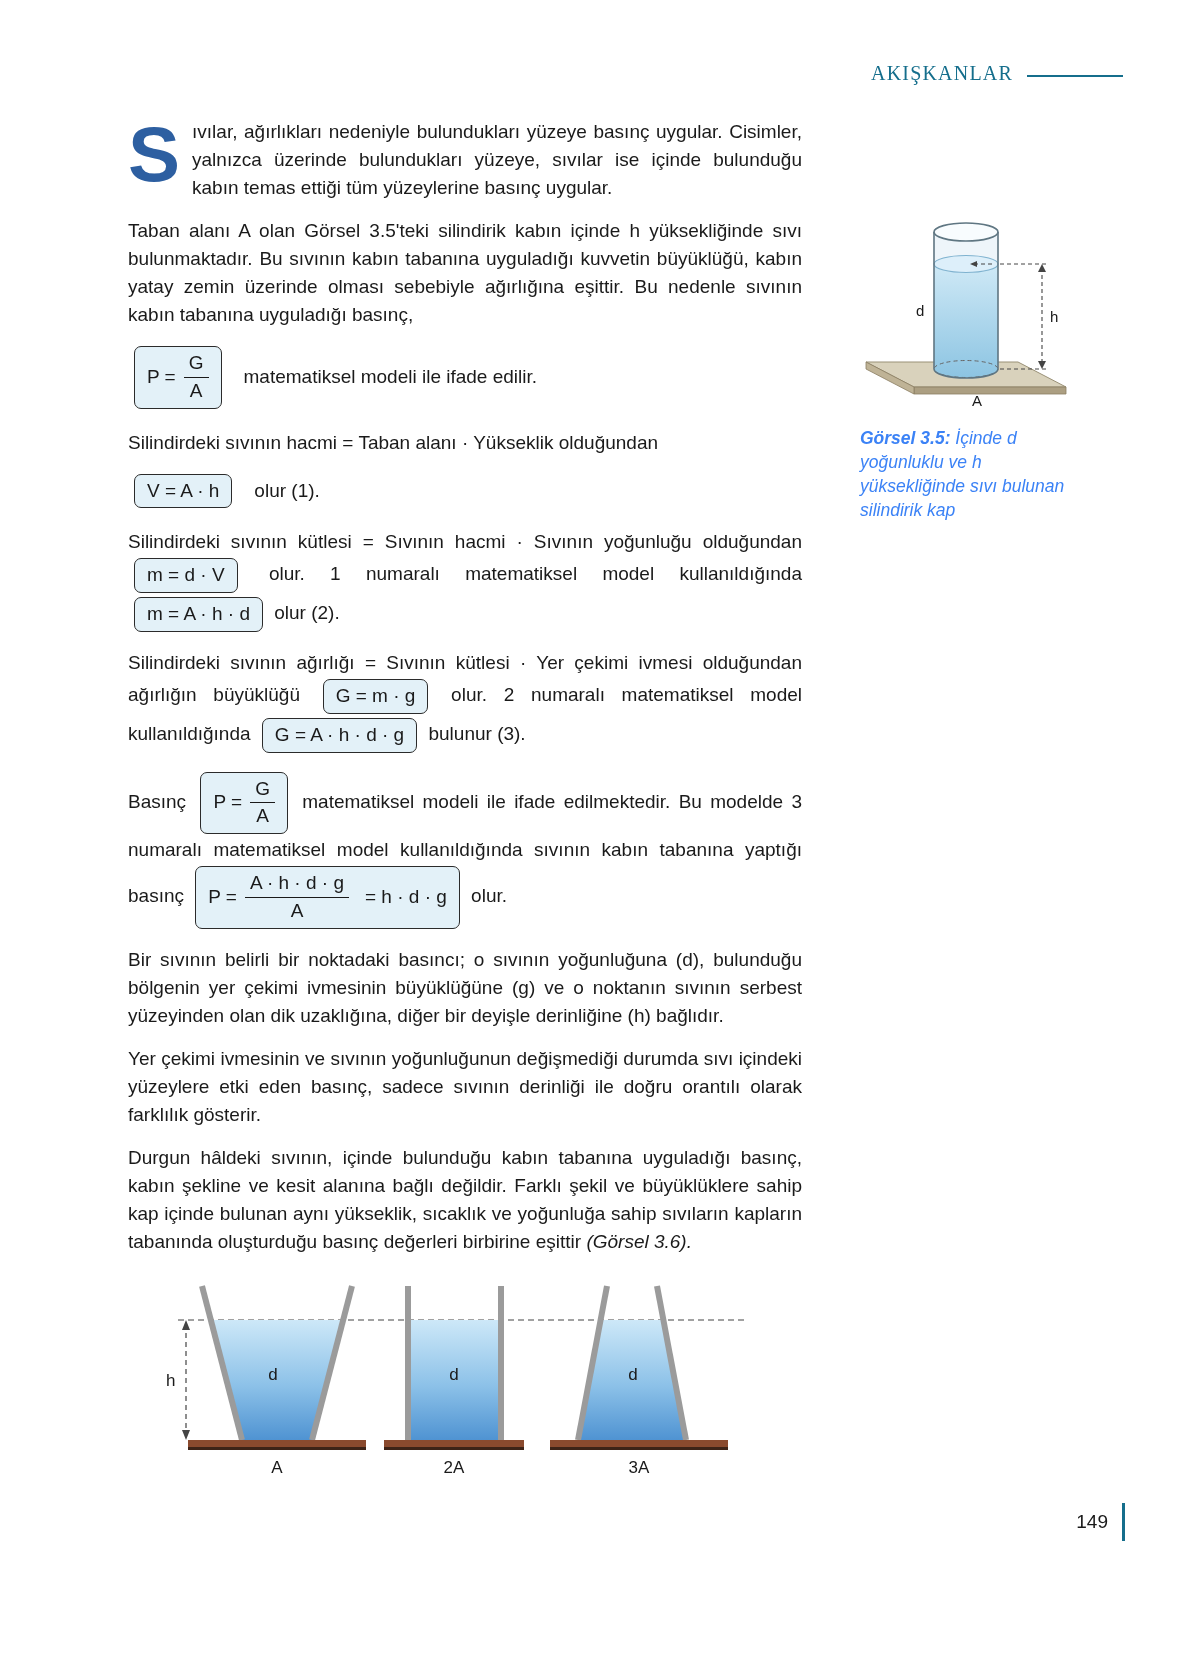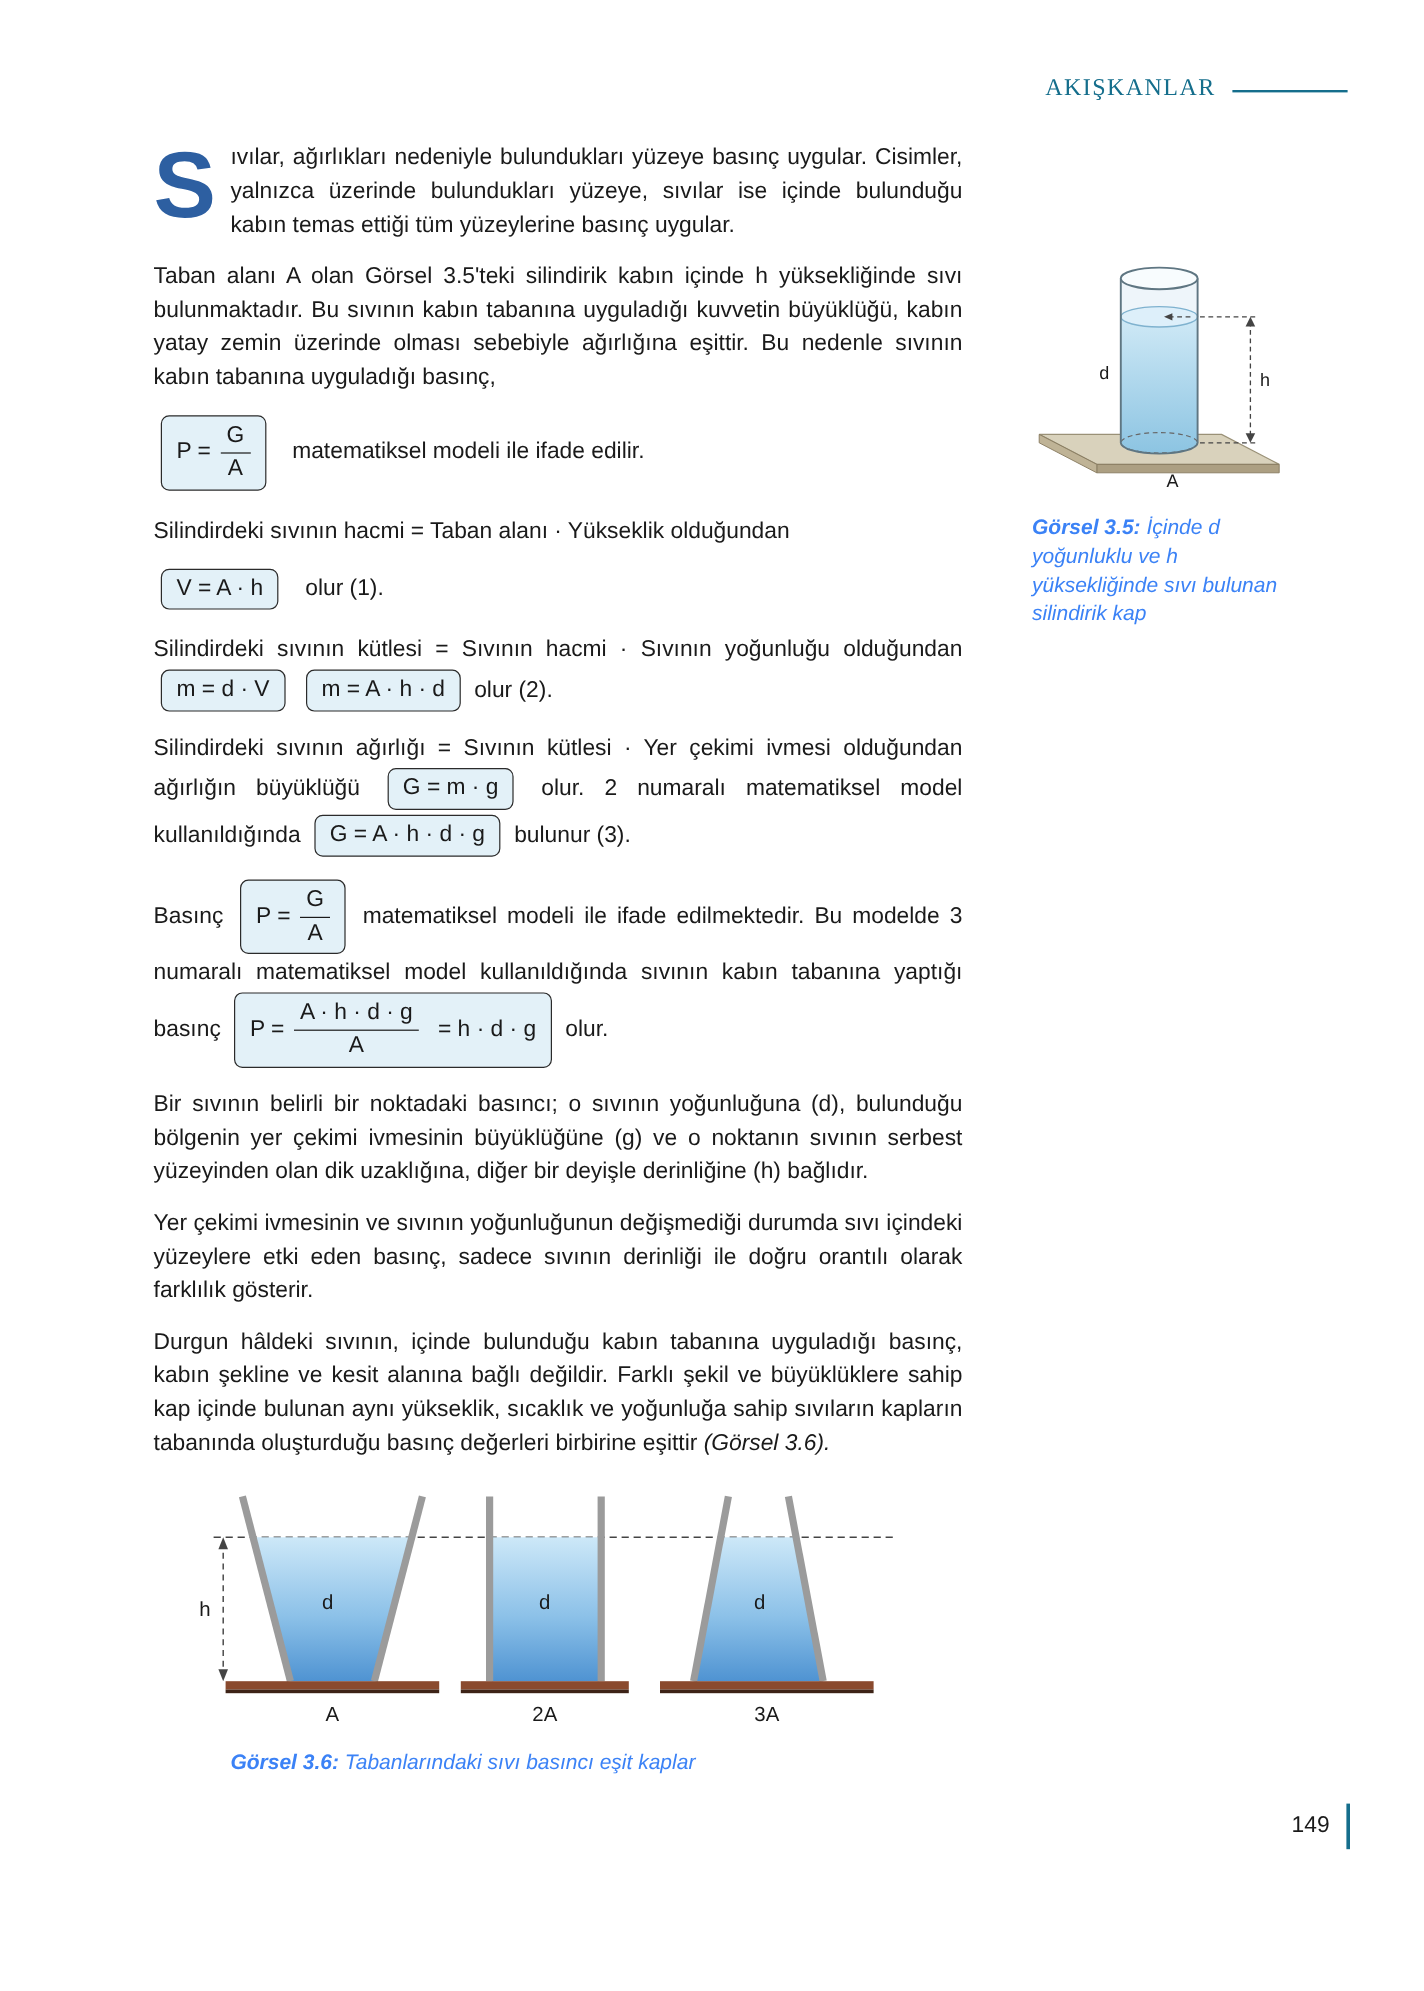--- a/index.html
+++ b/index.html
@@ -85,20 +85,21 @@
       <span>V = A · h</span>
     </span>
     <span>olur (1).</span>
   </div>
 
   <p class="para">
     <span>Silindirdeki sıvının kütlesi = Sıvının hacmi · Sıvının yoğunluğu olduğundan</span>
     <span class="fbox">
         <span>m = d · V</span>
       </span>
+    <span>olur. 1 numaralı matematiksel model kullanıldığında</span>
     <span class="fbox">
         <span>m = A · h · d</span>
       </span>
     <span>olur (2).</span>
   </p>
 
   <p class="para">
     <span>Silindirdeki sıvının ağırlığı = Sıvının kütlesi · Yer çekimi ivmesi olduğundan ağırlığın büyüklüğü</span>
     <span class="fbox">
         <span>G = m · g</span>
@@ -187,23 +188,20 @@
         <rect x="232" y="169" width="140" height="3" fill="#3d2317"></rect>
         <rect x="398" y="162" width="178" height="7" fill="#8a4a2e"></rect>
         <rect x="398" y="169" width="178" height="3" fill="#3d2317"></rect>
       </g>
 
       <text x="125" y="195" font-size="17" text-anchor="middle">A</text>
       <text x="302" y="195" font-size="17" text-anchor="middle">2A</text>
       <text x="487" y="195" font-size="17" text-anchor="middle">3A</text>
     </svg>
 
-    <div class="fig-caption figure36-caption">
-      <span class="cap-title">Görsel 3.6:</span><span class="cap-text"> Tabanlarındaki sıvı basıncı eşit kaplar</span>
-    </div>
   </div>
 
 </div>
 
 <div class="figure35">
   <svg width="220" height="196" viewBox="0 0 220 196">
     <defs>
       <linearGradient id="liq35" x1="0" y1="0" x2="0" y2="1">
         <stop offset="0" stop-color="#cfe9f6"></stop>
         <stop offset="1" stop-color="#8cc4e2"></stop>

